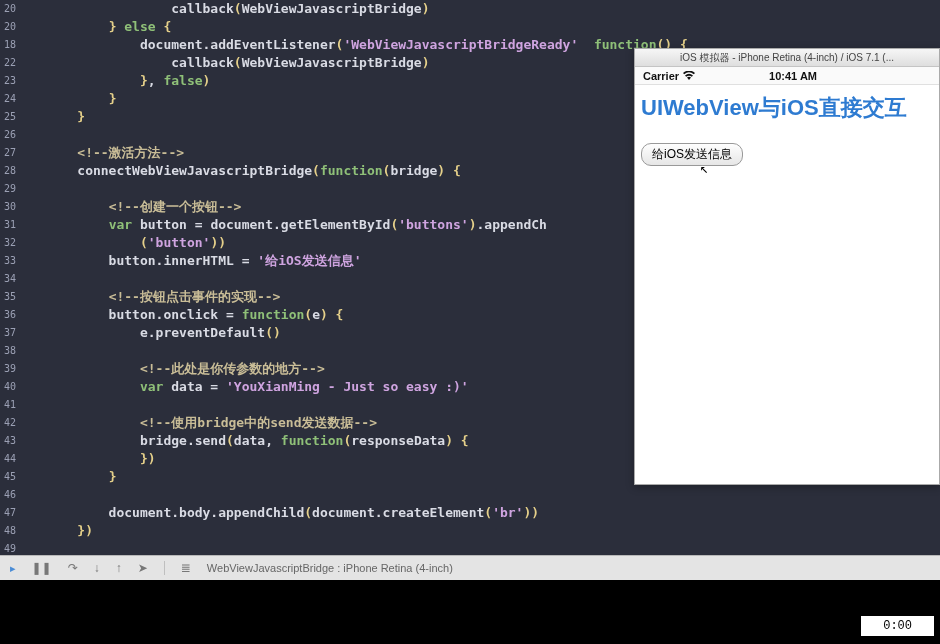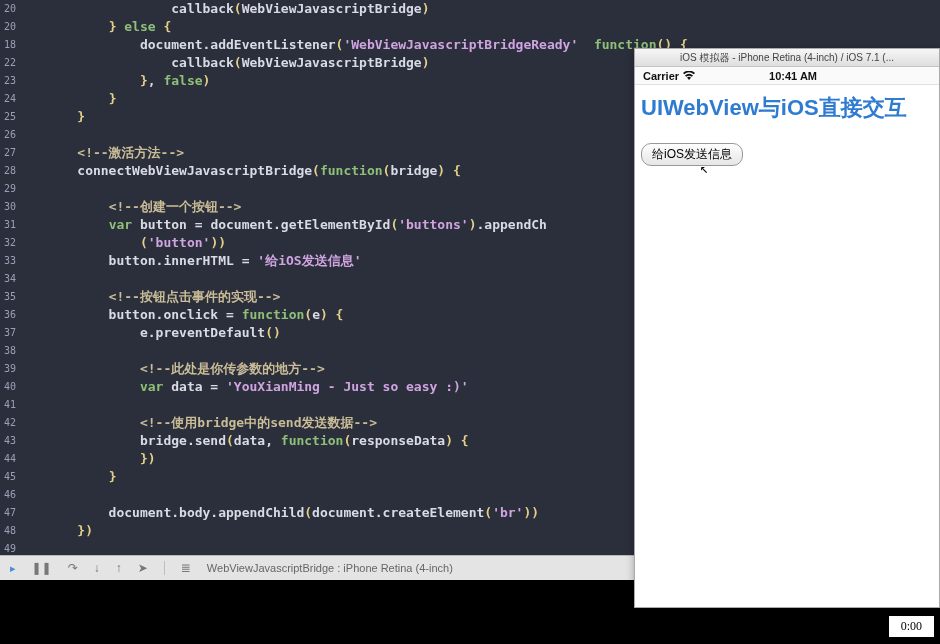--- a/index.html
+++ b/index.html
@@ -67,31 +67,31 @@
   width: 940px;
   height: 64px;
   background: #000;
 }
 .timer {
   position: absolute;
   right: 6px;
   top: 616px;
   background: #fff;
   color: #000;
-  font-family: Liberation Serif, serif;
+  font-family: Liberation Mono, monospace;
   font-size: 12px;
-  padding: 3px 12px;
+  padding: 3px 22px;
 }
 
 .sim-window {
   position: absolute;
   left: 634px;
   top: 48px;
   width: 306px;
-  height: 560px;
+  height: 437px;
   background: #fff;
   border: 1px solid #aaa;
   box-shadow: 0 2px 8px rgba(0,0,0,.3);
 }
 .sim-titlebar {
   height: 18px;
   background: linear-gradient(#f6f6f6,#dedede);
   border-bottom: 1px solid #c4c4c4;
   font-family: "Lucida Grande", sans-serif;
   font-size: 10px;

